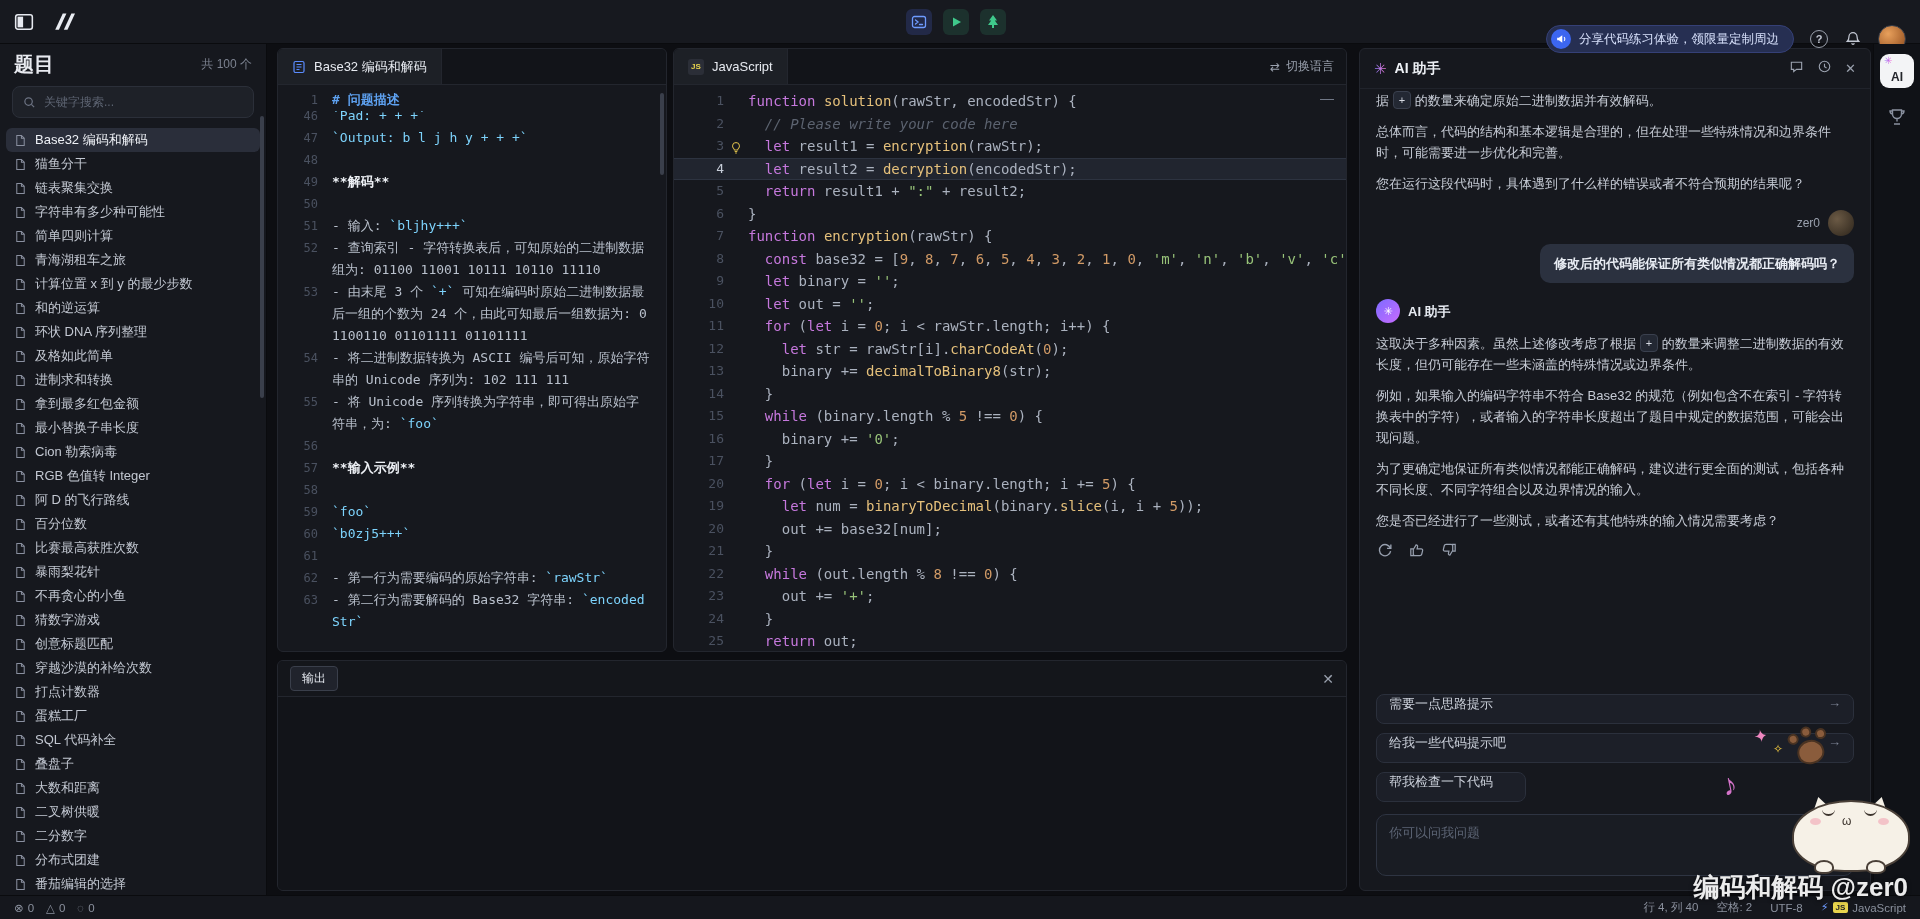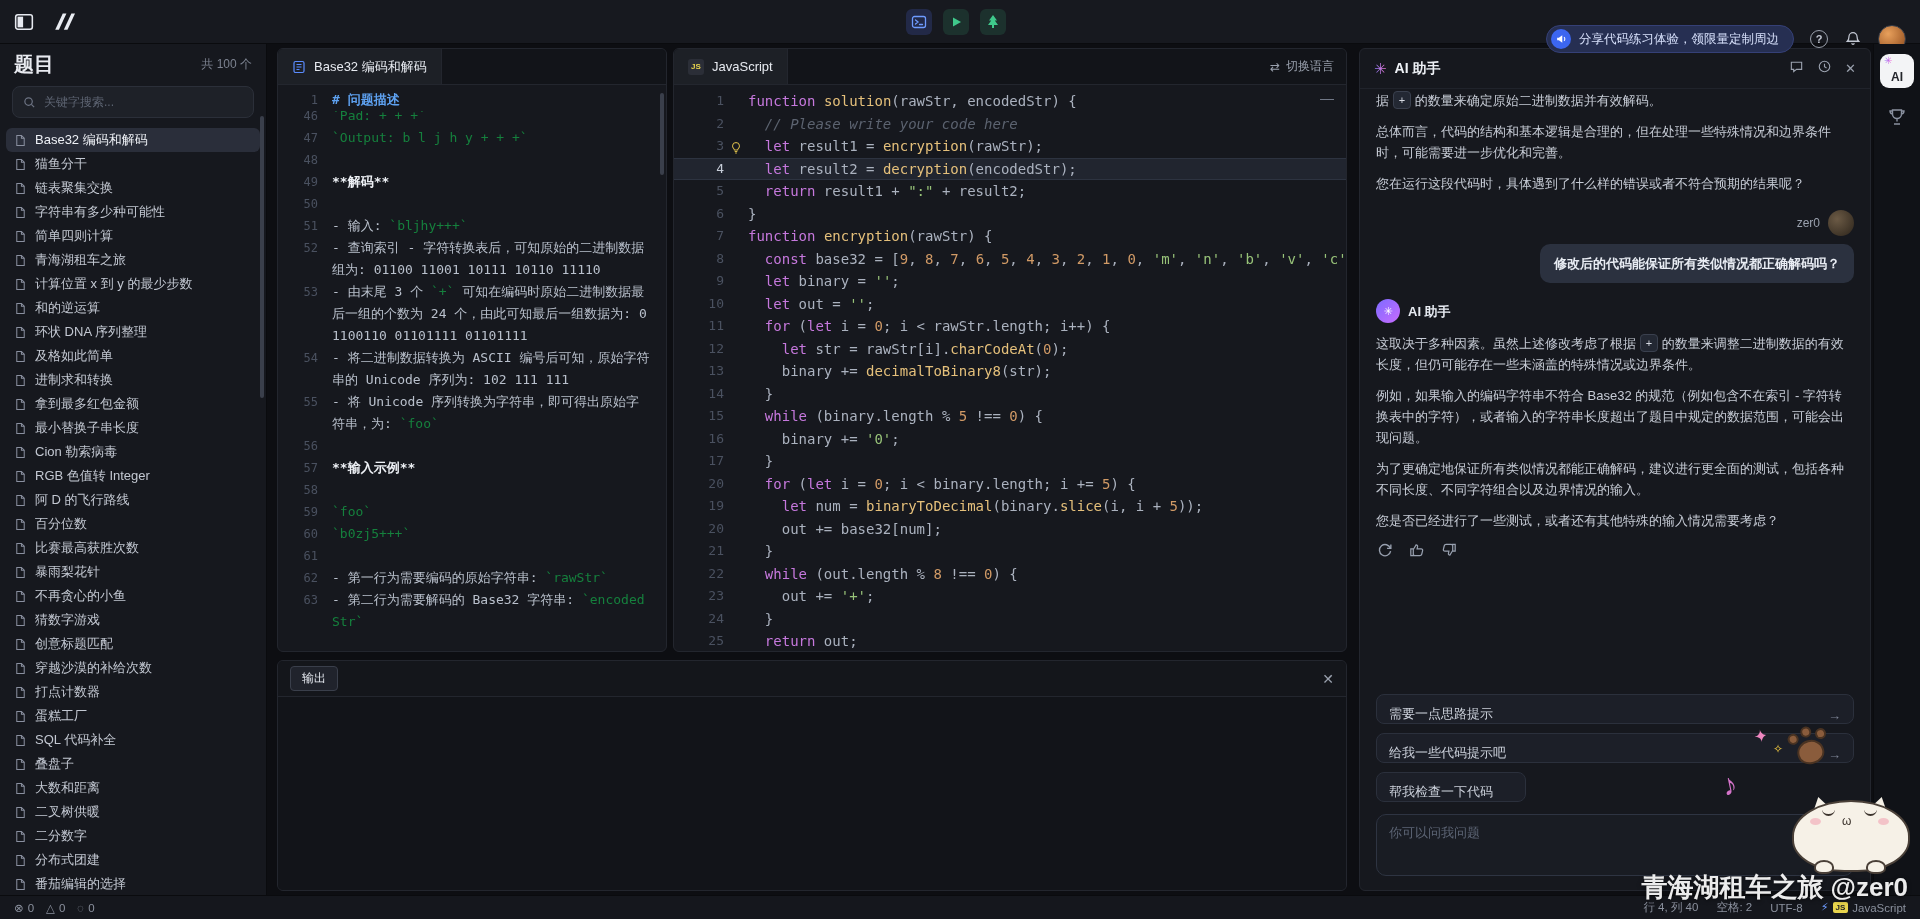--- a/index.html
+++ b/index.html
@@ -56,21 +56,21 @@
   .tab svg{width:14px;height:14px;}
 
   
   .problem{left:277px;top:48px;width:390px;height:604px;}
   .doc-ic{color:#5b8cff;display:flex;}
   .md-body{position:relative;height:567px;padding-top:4px;}
   .md-row{display:flex;font-family:"DejaVu Sans Mono",monospace;font-size:13px;line-height:22px;}
   .md-g{width:40px;flex:none;text-align:right;color:#4a5160;font-size:12px;}
   .md-t{flex:1;padding:0 14px 0 14px;color:#b9c0cc;white-space:pre-wrap;word-break:break-all;}
   .md-h{color:#5ea1f0;font-weight:bold;}
-  .md-c{color:#15803d;}
+  .md-c{color:#7dd3fc;}
   .md-b{color:#eef1f6;font-weight:bold;}
   .md-clip{overflow:hidden;height:528px;}
   .md-clip .md-row:first-child{margin-top:-6px;}
   .md-scroll{position:absolute;right:2px;top:8px;width:4px;height:82px;background:#3a3f4b;border-radius:2px;}
 
   
   .editor{left:673px;top:48px;width:674px;height:604px;}
   .js-ic{width:16px;height:16px;border-radius:3px;background:#2b2e37;color:#e8d44d;font-size:8px;
     font-weight:bold;display:flex;align-items:center;justify-content:center;flex:none;}
   .ed-switch{margin-left:auto;margin-right:12px;display:flex;align-items:center;gap:6px;
@@ -120,21 +120,21 @@
   .user-bubble p{margin:0;}
   .ai-msg-head{display:flex;align-items:center;gap:8px;margin:4px 0 10px;}
   .ai-avatar{width:24px;height:24px;border-radius:50%;flex:none;
     background:linear-gradient(135deg,#7d6bff,#c86bff);display:flex;align-items:center;
     justify-content:center;color:#fff;font-size:11px;}
   .ai-name{font-weight:bold;color:#e8ecf3;font-size:13px;}
   .actions{display:flex;gap:14px;margin:4px 0 14px;color:#98a0af;}
   .actions .act{width:18px;height:18px;cursor:pointer;display:inline-block;}
   .actions svg{width:18px;height:18px;}
   .ai-suggest{flex:none;padding:0 16px;display:flex;flex-direction:column;gap:9px;margin-bottom:12px;}
-  .chip{height:30px;display:flex;align-items:flex-end;background:#1c1f28;border:1px solid #2b303c;
+  .chip{height:30px;display:flex;align-items:flex-start;background:#1c1f28;border:1px solid #2b303c;
     border-radius:8px;padding:0 12px;color:#ccd1db;font-size:13px;cursor:pointer;}
   .chip .arrow{margin-left:auto;color:#7d8494;}
   .chip.fit{align-self:flex-start;padding-right:32px;}
   .ai-input{flex:none;margin:0 16px 14px;height:62px;background:#191c23;border:1px solid #2e3442;
     border-radius:10px;padding:9px 12px;}
   .ai-input textarea{width:100%;height:100%;background:transparent;border:none;outline:none;
     resize:none;color:#cfd4de;font-size:13px;font-family:inherit;}
   .ai-input textarea::placeholder{color:#5d6575;}
 
   
@@ -889,14 +889,14 @@
     <span class="cat-body"></span>
     <span class="cat-eye" style="left:30px;"></span>
     <span class="cat-eye" style="left:72px;"></span>
     <span class="cat-mouth">ω</span>
     <span class="cat-blush" style="left:18px;"></span>
     <span class="cat-blush" style="left:86px;"></span>
     <span class="cat-paw" style="left:22px;"></span>
     <span class="cat-paw" style="left:74px;"></span>
   </span>
 
-  <div class="watermark">青海湖租车之旅 @zer0</div>
+  <div class="watermark">编码和解码 @zer0</div>
 </div>
 
 </body></html>

